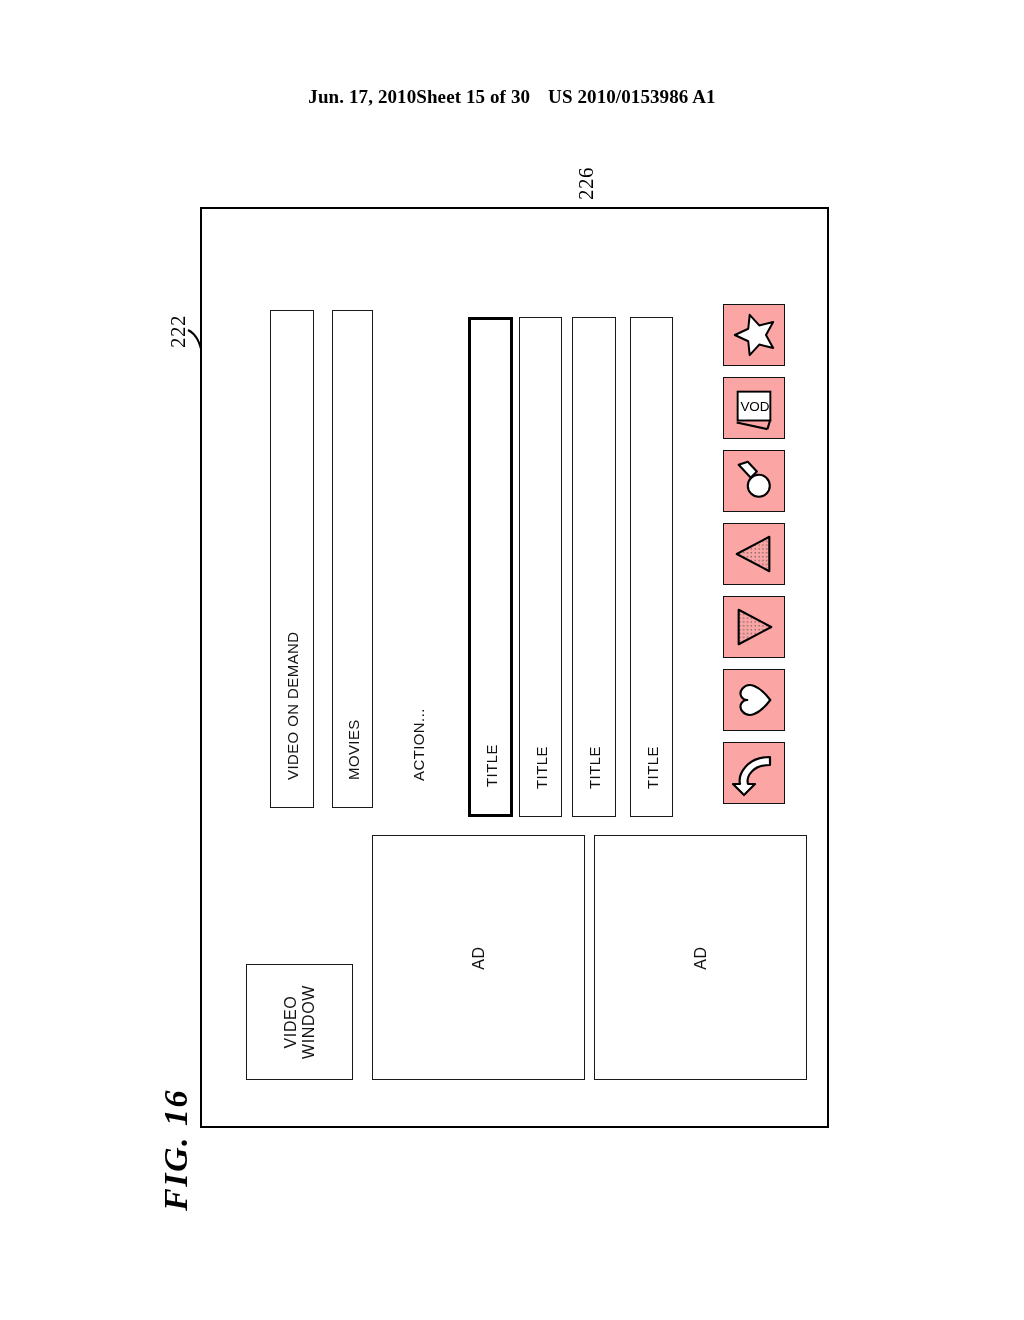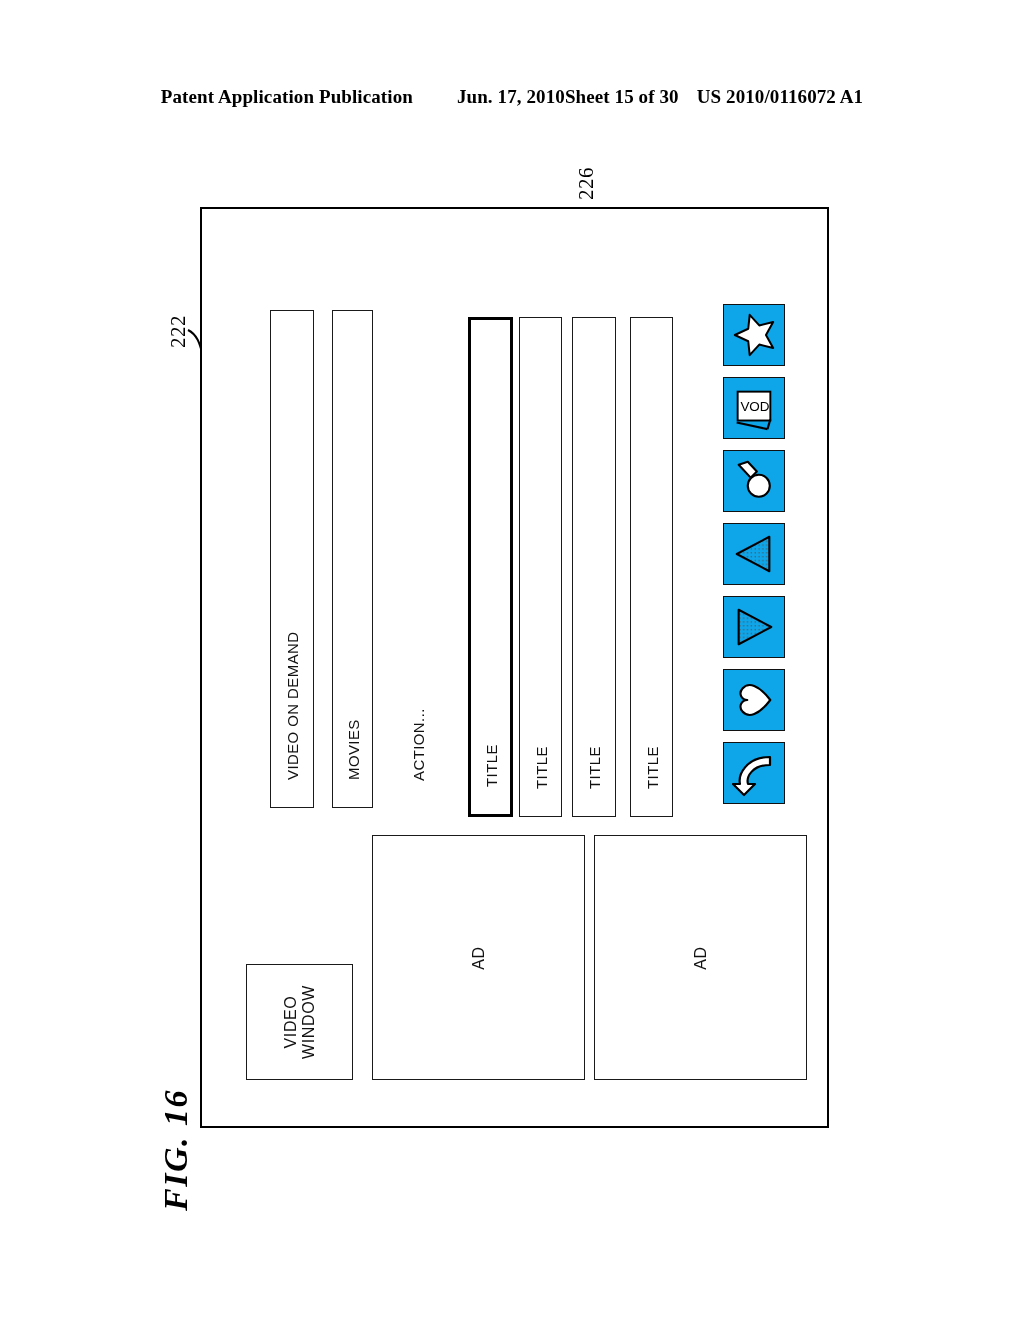--- a/index.html
+++ b/index.html
@@ -116,21 +116,21 @@
     font-size: 15px;
     color: #111;
     letter-spacing: 0.4px;
   }
 
   
   .icon-box {
     position: absolute;
     box-sizing: border-box;
     border: 1.8px solid #111;
-    background: #0ea5e9;
+    background: #fca5a5;
     display: flex;
     align-items: center;
     justify-content: center;
   }
   .icon-box svg { display: block; }
 
   
   .panel {
     position: absolute;
     box-sizing: border-box;
@@ -171,24 +171,23 @@
     position: absolute;
     left: 0; top: 0;
     width: 1024px; height: 1320px;
     pointer-events: none;
   }
 </style>
 </head>
 <body>
 
 <div id="page-header">
-  <span class="h-pub">Patent Application Publication</span>
   <span class="h-date">Jun. 17, 2010</span>
   <span class="h-sheet">Sheet 15 of 30</span>
-  <span class="h-num">US 2010/0116072 A1</span>
+  <span class="h-num">US 2010/0153986 A1</span>
 </div>
 
 <div id="fig-label">FIG. 16</div>
 
 <svg id="leaders" viewBox="0 0 1024 1320" xmlns="http://www.w3.org/2000/svg">
 
   <path d="M188,330 C198,335 200,345 203,356" fill="none" stroke="#000" stroke-width="2"></path>
 
   <path d="M566,213 C548,228 542,250 546,268" fill="none" stroke="#000" stroke-width="2.4"></path>
   <polygon points="546,284 539,262 554,263" fill="#000"></polygon>

